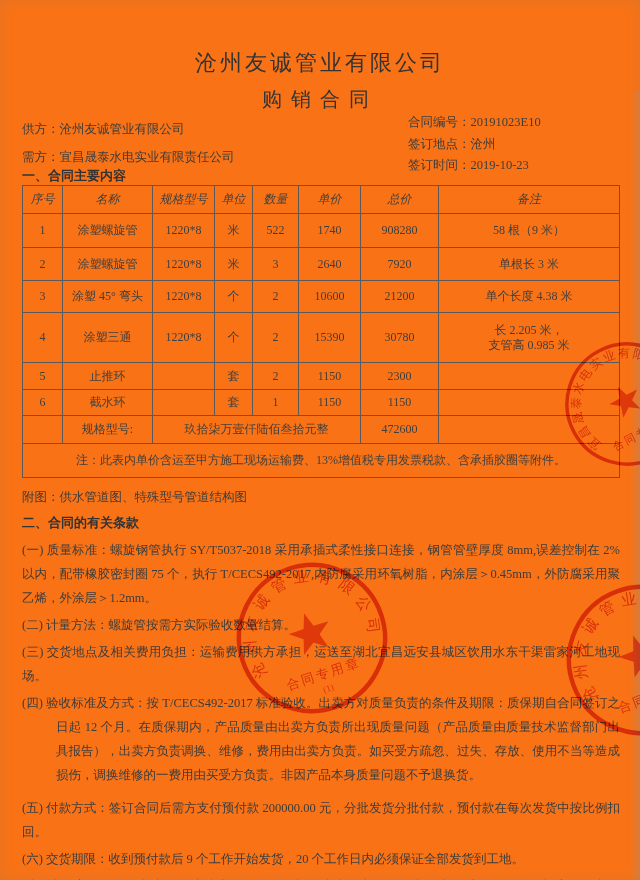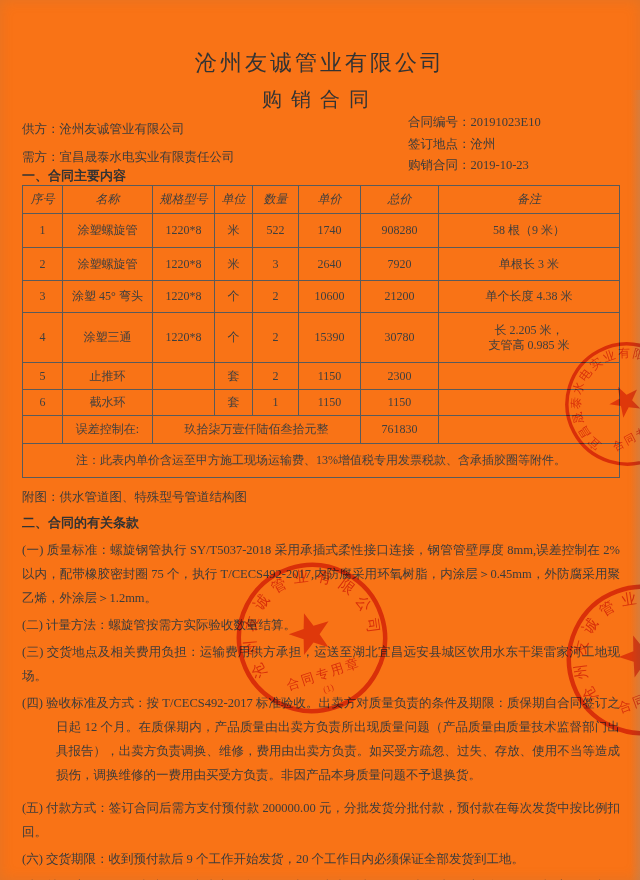--- a/index.html
+++ b/index.html
@@ -68,21 +68,21 @@
   <div class="edge-shade"></div>
 
   <div class="company-title">沧州友诚管业有限公司</div>
   <div class="doc-title">购销合同</div>
 
   <div class="line supplier-line"><span>供方：</span><span>沧州友诚管业有限公司</span></div>
 
   <div class="meta">
     <div><span>合同编号：</span><span>20191023E10</span></div>
     <div><span>签订地点：</span><span>沧州</span></div>
-    <div><span>购销合同：</span><span>2019-10-23</span></div>
+    <div><span>签订时间：</span><span>2019-10-23</span></div>
   </div>
 
   <div class="line buyer-line"><span>需方：</span><span>宜昌晟泰水电实业有限责任公司</span></div>
 
   <div class="sec-heading sec1">一、合同主要内容</div>
 
   <table class="items">
     <colgroup>
       <col style="width:40px">
         <col style="width:90px">
@@ -164,23 +164,23 @@
           <td>套</td>
           <td>1</td>
           <td>1150</td>
           <td>1150</td>
           <td class="remark"></td>
         </tr>
       </tbody>
     <tbody>
       <tr class="total-row">
         <td></td>
-        <td>误差控制在:</td>
+        <td>规格型号:</td>
         <td colspan="4">玖拾柒万壹仟陆佰叁拾元整</td>
-        <td>761830</td>
+        <td>472600</td>
         <td></td>
       </tr>
       <tr class="note-row">
         <td colspan="8" class="note-cell">注：此表内单价含运至甲方施工现场运输费、13%增值税专用发票税款、含承插胶圈等附件。</td>
       </tr>
     </tbody>
   </table>
 
   <div class="line attachment-line">附图：供水管道图、特殊型号管道结构图</div>
 

